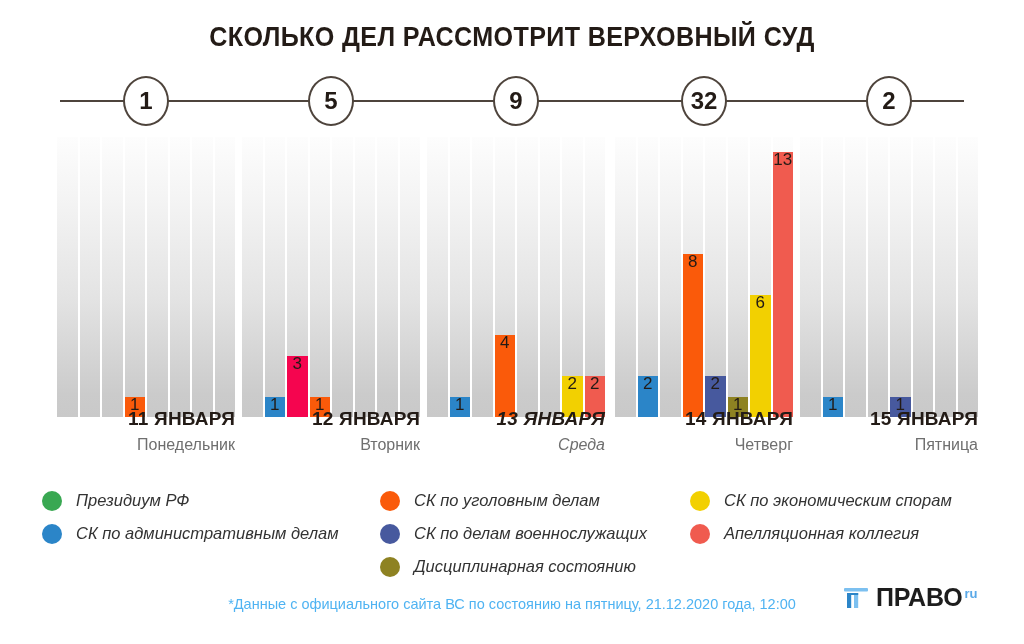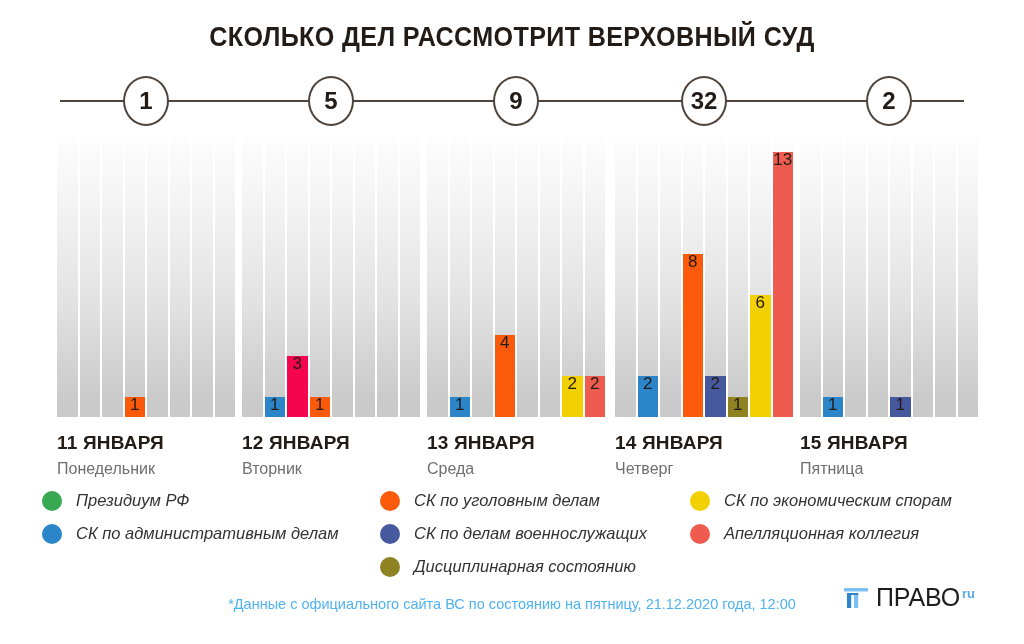--- a/index.html
+++ b/index.html
@@ -52,21 +52,21 @@
     position:absolute; bottom:0; left:0; right:0;
   }
   .bar .val {
     position:absolute; left:0; right:0; top:-22px;
     text-align:center; font-size:17px; color:#231b16;
     font-family:"Liberation Sans Narrow","Liberation Sans",sans-serif;
     margin-top:20px;
   }
 
   
-  .daylab { position:absolute; top:432px; text-align:left; }
+  .daylab { position:absolute; top:408px; text-align:right; }
   .daylab .d {
     font-size:19px; font-weight:bold; color:#231b16; letter-spacing:.2px;
     font-family:"Liberation Sans Narrow","Liberation Sans",sans-serif;
     white-space:nowrap;
   }
   .daylab .w {
     margin-top:6px; font-size:16px; color:#6f6f6f;
     white-space:nowrap;
   }
 
@@ -89,21 +89,21 @@
     white-space:nowrap;
   }
 
   
   #logo {
     position:absolute; top:583px; left:843px;
     display:flex; align-items:center;
   }
   #logo .mark { width:26px; height:26px; flex:none; margin-right:7px; }
   #logo .word {
-    font-size:25px; font-weight:normal; color:#1d1d1d; letter-spacing:-.2px;
+    font-size:25px; font-weight:bold; color:#1d1d1d; letter-spacing:-.2px;
     font-family:"Liberation Sans Narrow","Liberation Sans",sans-serif;
   }
   #logo .ru {
     font-size:13px; font-weight:bold; color:#5aa9e8;
     margin-left:2px; align-self:flex-start; margin-top:3px;
   }
 </style>
 </head>
 <body>
 
@@ -286,21 +286,21 @@
 </div>
 
 <div class="daylab" style="left: 57px; width: 178px;">
     <div class="d">11 ЯНВАРЯ</div>
     <div class="w">Понедельник</div>
   </div>
 <div class="daylab" style="left: 242px; width: 178px;">
     <div class="d">12 ЯНВАРЯ</div>
     <div class="w">Вторник</div>
   </div>
-<div class="daylab" style="left: 427px; width: 178px;">
+<div class="daylab" style="left: 427px; width: 178px; font-style: italic;">
     <div class="d">13 ЯНВАРЯ</div>
     <div class="w">Среда</div>
   </div>
 <div class="daylab" style="left: 615px; width: 178px;">
     <div class="d">14 ЯНВАРЯ</div>
     <div class="w">Четверг</div>
   </div>
 <div class="daylab" style="left: 800px; width: 178px;">
     <div class="d">15 ЯНВАРЯ</div>
     <div class="w">Пятница</div>

